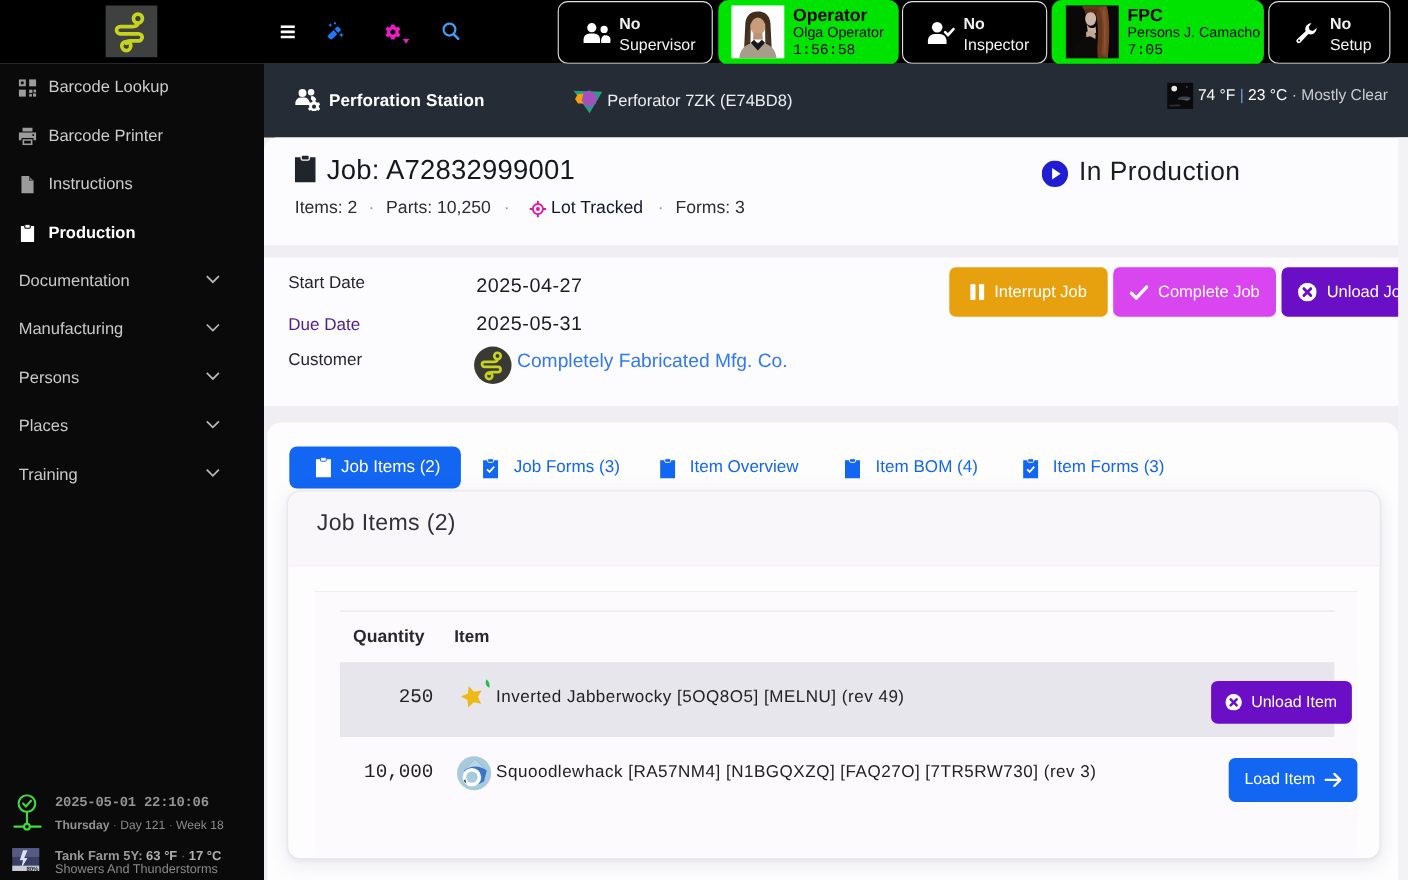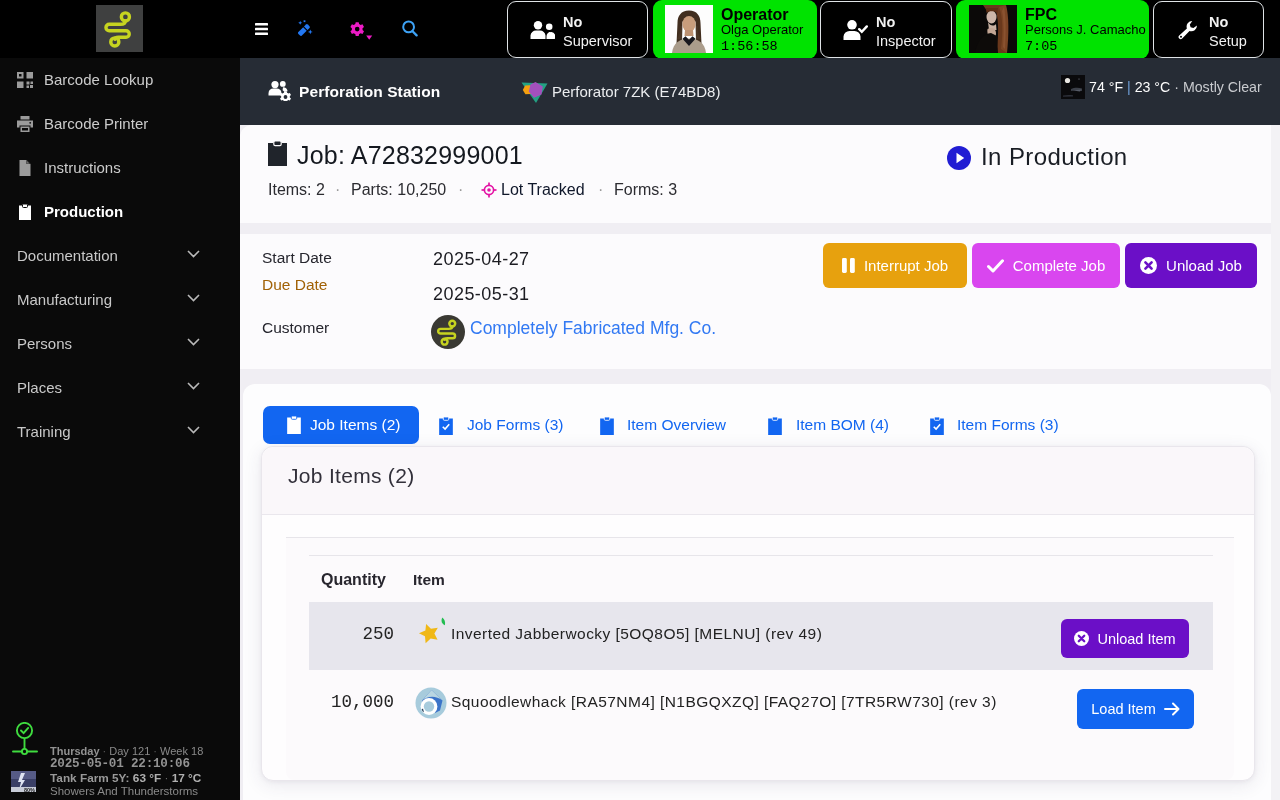--- a/index.html
+++ b/index.html
@@ -35,21 +35,21 @@
 
   
   #stationbar { left:240px; top:58px; width:1040px; height:67px; background:#262c35; }
 
   
   #block1 { left:240px; top:125px; width:1040px; height:98px; background:#fcfbfd; border-radius:12px 0 0 0; }
   #block2 { left:240px; top:234px; width:1040px; height:135px; background:#fcfbfd; }
   #outerpanel { left:243px; top:384px; width:1028px; height:416px; background:#fdfdfe; border-radius:12px 12px 0 0; }
   #rightstrip { left:1271px; top:125px; width:9px; height:675px; background:#f3f2f5; }
 
-  .btn { position:absolute; border-radius:6px; color:#fff; font-size:15px; display:flex; align-items:center; justify-content:center; gap:9px; }
+  .btn { position:absolute; border-radius:6px; color:#fff; font-size:15px; display:flex; align-items:center; justify-content:center; gap:9px;margin-left:40px; }
 
   
   #card { left:261px; top:446px; width:994px; height:335px; background:#fefdfe; border-radius:12px; border:1px solid #e9e6ec;
           box-shadow:0 4px 18px rgba(60,45,90,0.10), 0 1px 4px rgba(60,45,90,0.06); }
   #cardhead { position:absolute; left:0; top:0; width:992px; height:68px; background:#faf7fa; border-bottom:1px solid #eae7ed; border-radius:12px 12px 0 0; }
   #dtable { position:absolute; left:24px; top:90px; width:948px; height:243px; background:#fcfafc; border-top:1px solid #e7e5ea; border-radius:0 0 8px 8px; }
   .row1bg { position:absolute; left:47px; top:155px; width:904px; height:68px; background:#e7e6ed; }
 </style>
 </head>
 <body>
@@ -248,21 +248,21 @@
     <svg style="position:absolute; left:12px; top:664px" width="26" height="34" viewBox="0 0 26 34">
       <g stroke="#3fdc3f" fill="none" stroke-width="1.9">
         <circle cx="12.5" cy="8.5" r="7.6"></circle>
         <path d="M9 8.5 l2.6 2.6 4.6 -5.2" stroke-linecap="round"></path>
         <line x1="12.5" y1="16.1" x2="12.5" y2="27"></line>
         <circle cx="12.5" cy="29.5" r="2.6"></circle>
         <line x1="1" y1="29.5" x2="9.9" y2="29.5" stroke-linecap="round"></line>
         <line x1="15.1" y1="29.5" x2="25" y2="29.5" stroke-linecap="round"></line>
       </g>
     </svg>
-    <div class="mono" style="position:absolute; left:50px; top:665px; font-size:12.6px; font-weight:bold; color:#939393; letter-spacing:-0.2px;margin-top:34px;">2025-05-01 22:10:06</div>
+    <div class="mono" style="position:absolute; left:50px; top:665px; font-size:12.6px; font-weight:bold; color:#939393; letter-spacing:-0.2px;">2025-05-01 22:10:06</div>
     <div style="position:absolute; left:50px; top:687px; font-size:11px; color:#8a8a8a;"><b style="color:#929292">Thursday</b> <span style="color:#5c5c5c">·</span> Day 121 <span style="color:#5c5c5c">·</span> Week 18</div>
     <div style="position:absolute; left:11px; top:713px; width:25px; height:21px; overflow:hidden;">
       <svg width="25" height="21" viewBox="0 0 25 21">
         <rect width="25" height="21" fill="#3a3f66"></rect>
         <rect width="25" height="8" fill="#565b86"></rect>
         <path d="M10 2 L7 11 h3 l-2 8 6 -10 h-3 l3 -7 Z" fill="#dfe4f2"></path>
         <rect y="16" width="25" height="5" fill="#c8ccd8"></rect>
         <text x="24" y="20.5" font-size="5.5" font-weight="bold" fill="#222" text-anchor="end" font-family="Liberation Sans">80%</text>
       </svg>
     </div>
@@ -328,21 +328,21 @@
       </svg>
       <span style="position:absolute; left:261px; color:#0f172a;">Lot Tracked</span>
       <span style="position:absolute; left:358px; color:#9a9a9a;">·</span>
       <span style="position:absolute; left:374px;">Forms: 3</span>
     </div>
   </div>
 
   <div class="abs" id="block2">
     <div style="position:absolute; left:22px; top:15px; font-size:15.5px; color:#26262e;">Start Date</div>
     <div style="position:absolute; left:193px; top:15px; font-size:18px; letter-spacing:0.45px; color:#1c1c22;">2025-04-27</div>
-    <div style="position:absolute; left:22px; top:42px; font-size:15.5px; color:#a16207;">Due Date</div>
+    <div style="position:absolute; left:22px; top:53px; font-size:15.5px; color:#4c1d95;">Due Date</div>
     <div style="position:absolute; left:193px; top:50px; font-size:18px; letter-spacing:0.45px; color:#1c1c22;">2025-05-31</div>
     <div style="position:absolute; left:22px; top:85px; font-size:15.5px; color:#26262e;">Customer</div>
     <div style="position:absolute; left:191px; top:81px; width:34px; height:34px; border-radius:50%; background:#3a3933;">
       <svg width="34" height="34" viewBox="0 0 47 47" style="display:block">
         <g fill="none" stroke="#c6d320" stroke-width="3.4" stroke-linecap="round">
           <circle cx="29.4" cy="11.9" r="4.05"></circle>
           <path d="M29.4 15.95 C29.4 19.2 26.5 19.2 24.5 19.2 L13.2 19.2 A 3.25 3.25 0 0 0 13.2 25.7 L30 25.7 A 3.25 3.25 0 0 1 30 32.2 L22.5 32.2 C20 32.2 19 32.7 18.9 34.4"></path>
           <circle cx="18.8" cy="36.9" r="4.05"></circle>
         </g>
       </svg>

